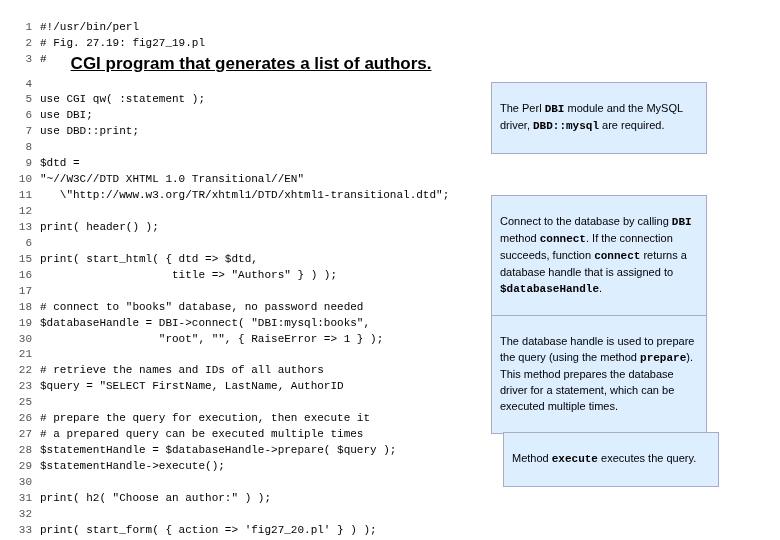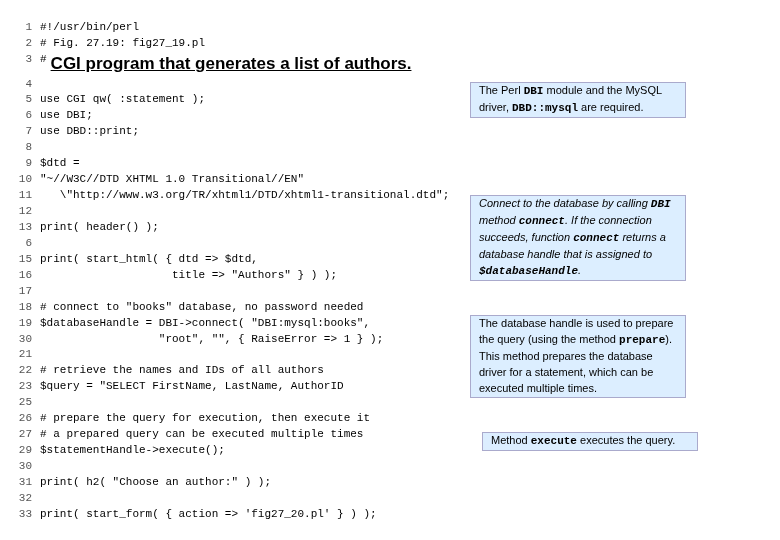--- a/index.html
+++ b/index.html
@@ -62,38 +62,40 @@
       font-size: 11px;
       margin-right: 4px;
     }
 
     .big-heading {
       font-size: 17px;
       font-weight: bold;
       color: #000;
       font-family: Arial, sans-serif;
       text-decoration: underline;
+      margin-left: 20px;
     }
 
     
     .annotations {
       flex: 1;
       position: relative;
       padding-left: 10px;
     }
 
     .callout {
       background: #dceeff;
       border: 1px solid #aac;
-      padding: 0 8px;
+      padding: 18px 8px;
       font-size: 11px;
       line-height: 1.45;
       color: #000;
       position: absolute;
       width: 216px;
+      margin-left: 21px;
     }
 
     .callout b {
       font-family: 'Courier New', Courier, monospace;
       font-weight: bold;
     }
   </style>
 </head>
 <body>
 
@@ -205,20 +207,24 @@
       </div>
       <div class="code-line">
         <span class="line-num">26</span>
         <span class="code-text"># prepare the query for execution, then execute it</span>
       </div>
       <div class="code-line">
         <span class="line-num">27</span>
         <span class="code-text"># a prepared query can be executed multiple times</span>
       </div>
       <div class="code-line">
+        <span class="line-num">28</span>
+        <span class="code-text">$statementHandle = $databaseHandle-&gt;prepare( $query );</span>
+      </div>
+      <div class="code-line">
         <span class="line-num">29</span>
         <span class="code-text">$statementHandle-&gt;execute();</span>
       </div>
       <div class="code-line">
         <span class="line-num">30</span>
         <span class="code-text"></span>
       </div>
       <div class="code-line">
         <span class="line-num">31</span>
         <span class="code-text">print( h2( "Choose an author:" ) );</span>
@@ -229,21 +235,21 @@
       </div>
       <div class="code-line">
         <span class="line-num">33</span>
         <span class="code-text">print( start_form( { action =&gt; 'fig27_20.pl' } ) );</span>
       </div>
     </div>
 
   <div class="annotations" style="position: relative;">
 
   <div class="callout" style="top: 62px; left: 0px;">The Perl <b>DBI</b> module and the MySQL driver, <b><code>DBD::mysql</code></b> are required.</div>
-      <div class="callout" style="top: 175px; left: 0px; font-style: italic;">Connect to the database by calling <b>DBI</b> method <b>connect</b>. If the connection succeeds, function <b>connect</b> returns a database handle that is assigned to <b><code>$databaseHandle</code></b>.</div>
+      <div class="callout" style="top: 175px; left: 0px;">Connect to the database by calling <b>DBI</b> method <b>connect</b>. If the connection succeeds, function <b>connect</b> returns a database handle that is assigned to <b><code>$databaseHandle</code></b>.</div>
       <div class="callout" style="top: 295px; left: 0px;">The database handle is used to prepare the query (using the method <b>prepare</b>). This method prepares the database driver for a statement, which can be executed multiple times.</div>
       <div class="callout" style="top: 412px; left: 12px;">Method <b><code>execute</code></b> executes the query.</div>
     </div>
 </div>
 
 <style>
   .annotations {
     position: relative !important;
   }
   .callout {

